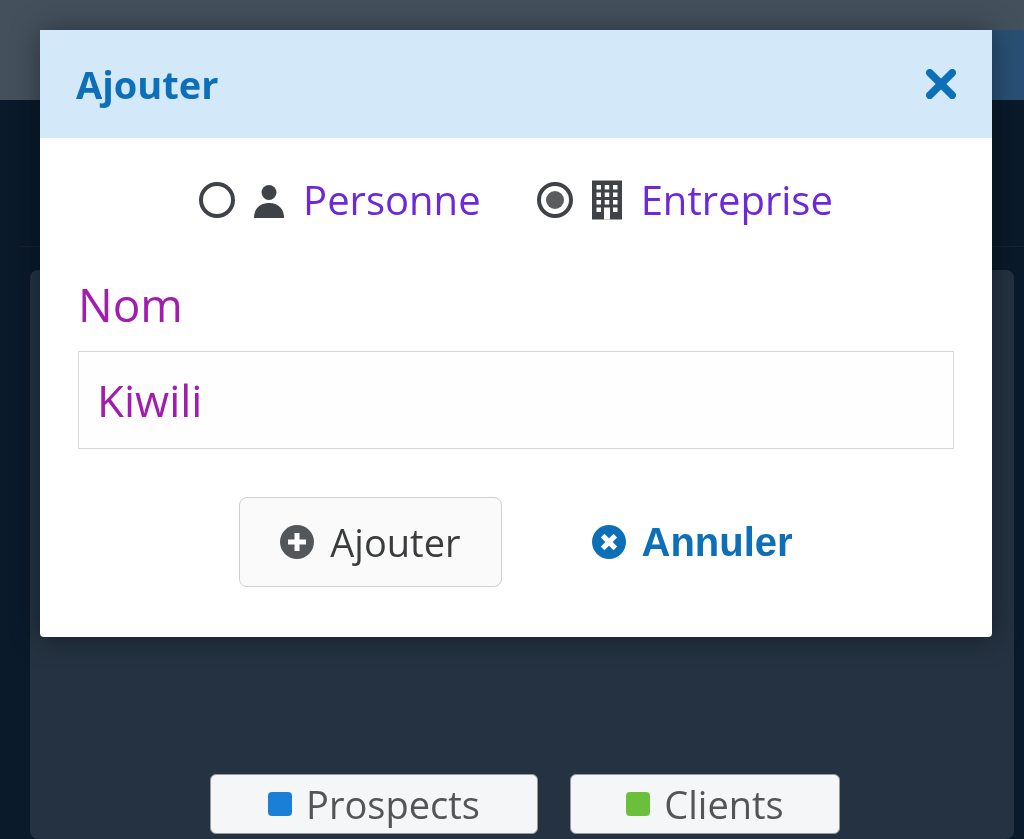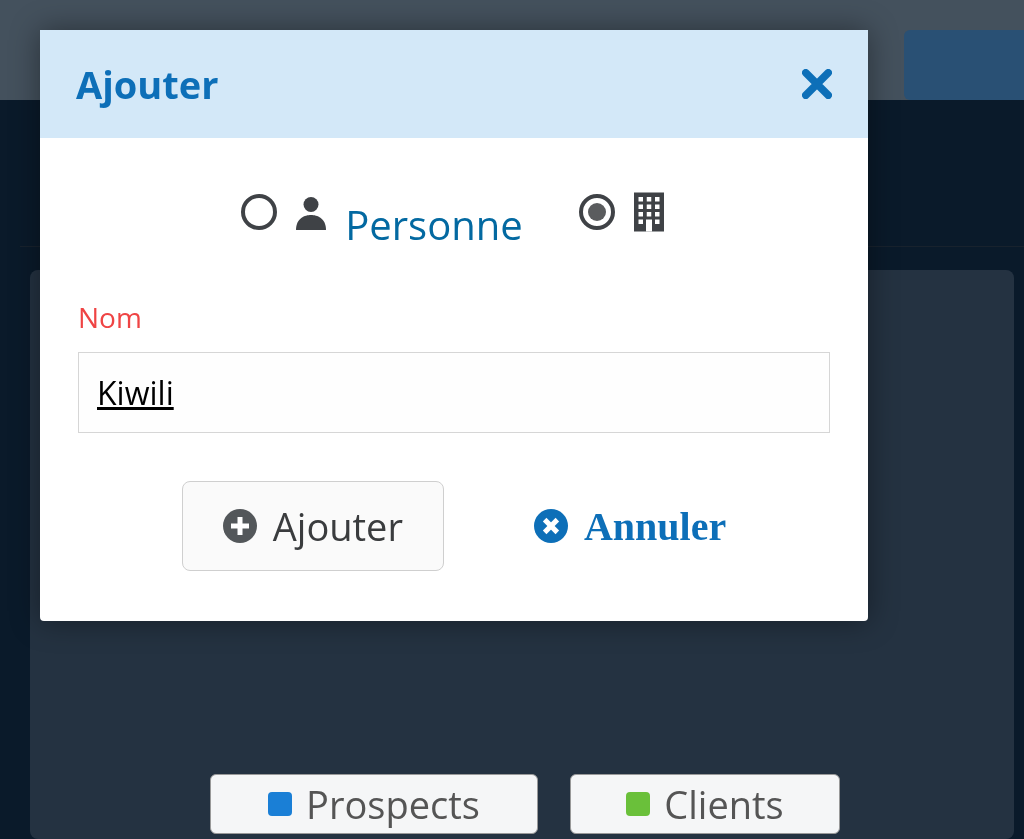--- a/index.html
+++ b/index.html
@@ -73,21 +73,21 @@
       background: #0d4f8c;
       border-radius: 6px 0 0 6px;
       opacity: 0.5;
     }
 
     
     .modal {
       position: absolute;
       left: 40px;
       top: 30px;
-      width: 828px;
+      width: 952px;
       background: #fff;
       border-radius: 4px;
       box-shadow: 0 0 30px rgba(0,0,0,0.4);
     }
     .modal-header {
       background: #d3e8f8;
       padding: 28px 36px;
       display: flex;
       justify-content: space-between;
       align-items: center;
@@ -135,39 +135,37 @@
       background: #5a5c5e;
       border-radius: 50%;
     }
     .opt-icon {
       color: #3f4246;
       display: inline-flex;
       align-items: center;
     }
     .opt-label {
       font-size: 40px;
-      color: #0369a1;
+      color: #6d28d9;
       font-weight: 400;
-      margin-top: 25px;
     }
     .form-label {
-      font-size: 28px;
-      color: #ef4444;
+      font-size: 46px;
+      color: #a21caf;
       margin-bottom: 16px;
       font-weight: 400;
     }
     .form-input {
       width: 100%;
-      font-size: 32px;
-      color: #000000;
+      font-size: 44px;
+      color: #a21caf;
       padding: 18px 18px;
       border: 1.5px solid #d6d6d6;
       background: #fefefe;
       font-family: inherit;
-      text-decoration: underline;
     }
     .form-group { margin-bottom: 36px; }
     .actions {
       display: flex;
       justify-content: center;
       gap: 90px;
       align-items: center;
       margin-top: 48px;
     }
     .btn-add {
@@ -209,21 +207,21 @@
     .btn-cancel {
       background: transparent;
       border: none;
       font-size: 40px;
       font-weight: 600;
       color: #0d6fb8;
       display: flex;
       align-items: center;
       gap: 16px;
       cursor: pointer;
-      font-family: Liberation Serif, serif;
+      font-family: Liberation Sans, sans-serif;
     }
     .btn-cancel .x-circle {
       width: 34px; height: 34px;
       background: #0d6fb8;
       border-radius: 50%;
       position: relative;
       flex-shrink: 0;
     }
     .btn-cancel .x-circle::before,
     .btn-cancel .x-circle::after {
@@ -292,20 +290,21 @@
                 <rect x="16" y="9" width="3" height="3"></rect>
               <rect x="5" y="14" width="3" height="3"></rect>
                 <rect x="10.5" y="14" width="3" height="3"></rect>
                 <rect x="16" y="14" width="3" height="3"></rect>
               <rect x="5" y="19" width="3" height="3"></rect>
                 <rect x="16" y="19" width="3" height="3"></rect>
               <rect x="10" y="19" width="4" height="8"></rect>
             </g>
           </svg>
         </span>
+        <span class="opt-label">Entreprise</span>
       </label>
     </div>
 
     <div class="form-group">
       <div class="form-label">Nom</div>
       <input class="form-input" type="text" value="Kiwili" style="">
     </div>
 
     <div class="form-group">
     </div>

